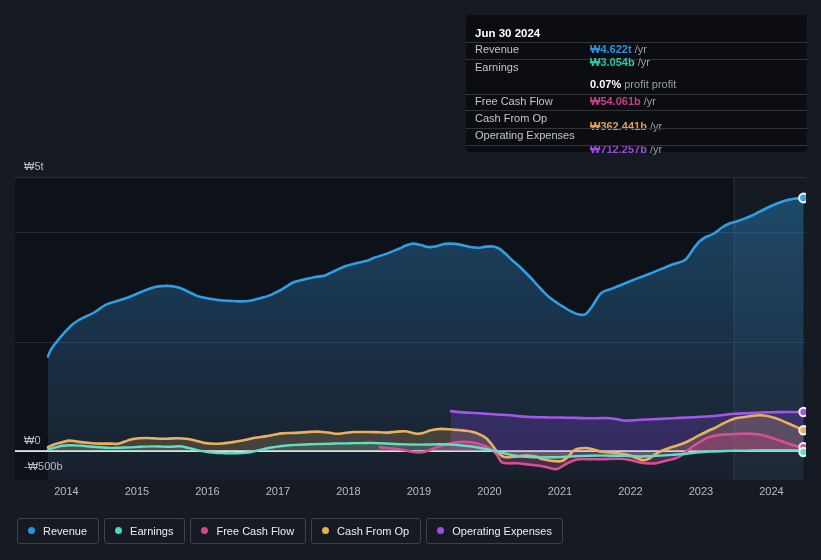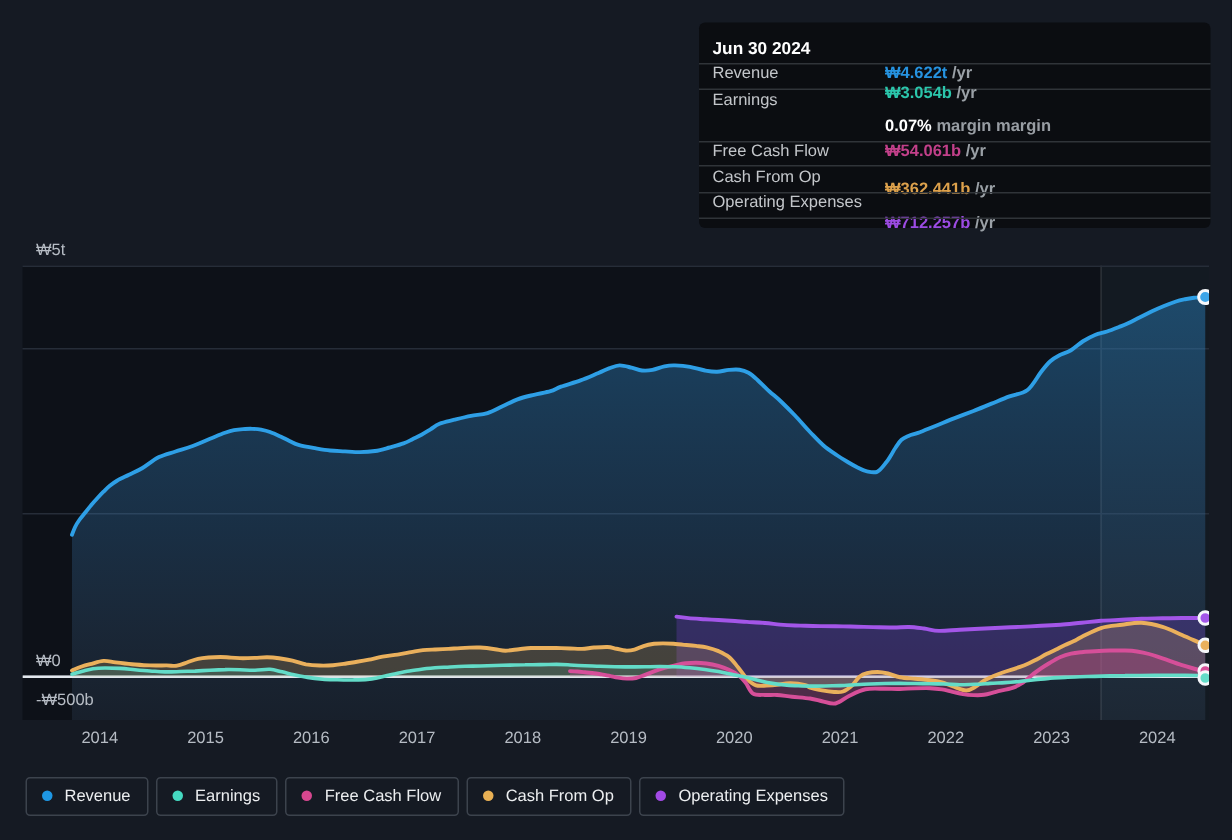--- a/index.html
+++ b/index.html
@@ -3,21 +3,21 @@
 <meta charset="utf-8">
 <style>
 html,body{margin:0;padding:0;}
 body{width:821px;height:560px;background:#151a23;font-family:"Liberation Sans",sans-serif;position:relative;overflow:hidden;}
 #chart{position:absolute;left:0;top:0;}
 .tt{position:absolute;left:466px;top:15px;width:341px;height:137px;background:#0b0d11;border-radius:4px;z-index:5;}
 .tt .title{position:absolute;left:9px;top:11.5px;font-size:11.5px;font-weight:bold;color:#fff;}
 .tt .sep{position:absolute;left:0;width:341px;height:1px;background:#303439;}
 .row-label{position:absolute;left:9px;font-size:11px;color:#c3c6ca;}
 .row-val{position:absolute;left:124px;font-size:11px;font-weight:bold;}
-.yr{color:#9aa0a6;font-weight:bold;}
+.yr{color:#9aa0a6;font-weight:normal;}
 .legend{position:absolute;left:16.5px;top:517.5px;display:flex;gap:5px;z-index:5;}
 .lg{display:flex;align-items:center;height:24.5px;border:1px solid #3c434d;border-radius:3px;padding:0 10.5px;}
 .lg .dot{width:7px;height:7px;border-radius:50%;margin-right:8px;}
 .lg .lab{font-size:11px;color:#eceef0;}
 </style>
 </head>
 <body>
 <svg id="chart" width="821" height="560" viewBox="0 0 821 560">
 <defs>
 <linearGradient id="revg" x1="0" y1="0" x2="0" y2="1">
@@ -88,21 +88,21 @@
 </svg>
 
 <div class="tt">
 <div class="title">Jun 30 2024</div>
 <div class="sep" style="top:26.5px"></div>
 <div class="row-label" style="top:28px">Revenue</div>
 <div class="row-val" style="top:28px;color:#2693e0">₩4.622t <span class="yr">/yr</span></div>
 <div class="sep" style="top:44px"></div>
 <div class="row-label" style="top:45.5px">Earnings</div>
 <div class="row-val" style="top:41px;color:#2bc6ac">₩3.054b <span class="yr">/yr</span></div>
-<div class="row-val" style="top:62.5px;color:#fff">0.07% <span class="yr" style="color:#989da3">margin margin</span></div>
+<div class="row-val" style="top:62.5px;color:#fff">0.07% <span class="yr" style="color:#989da3">profit profit</span></div>
 <div class="sep" style="top:78.5px"></div>
 <div class="row-label" style="top:79.5px">Free Cash Flow</div>
 <div class="row-val" style="top:79.5px;color:#c2408a">₩54.061b <span class="yr">/yr</span></div>
 <div class="sep" style="top:95.2px"></div>
 <div class="row-label" style="top:97px">Cash From Op</div>
 <div class="row-val" style="top:105px;color:#dda14c">₩362.441b <span class="yr">/yr</span></div>
 <div class="sep" style="top:112.6px"></div>
 <div class="row-label" style="top:114px">Operating Expenses</div>
 <div class="row-val" style="top:128px;color:#9b4be2">₩712.257b <span class="yr">/yr</span></div>
 <div class="sep" style="top:130.1px"></div>

